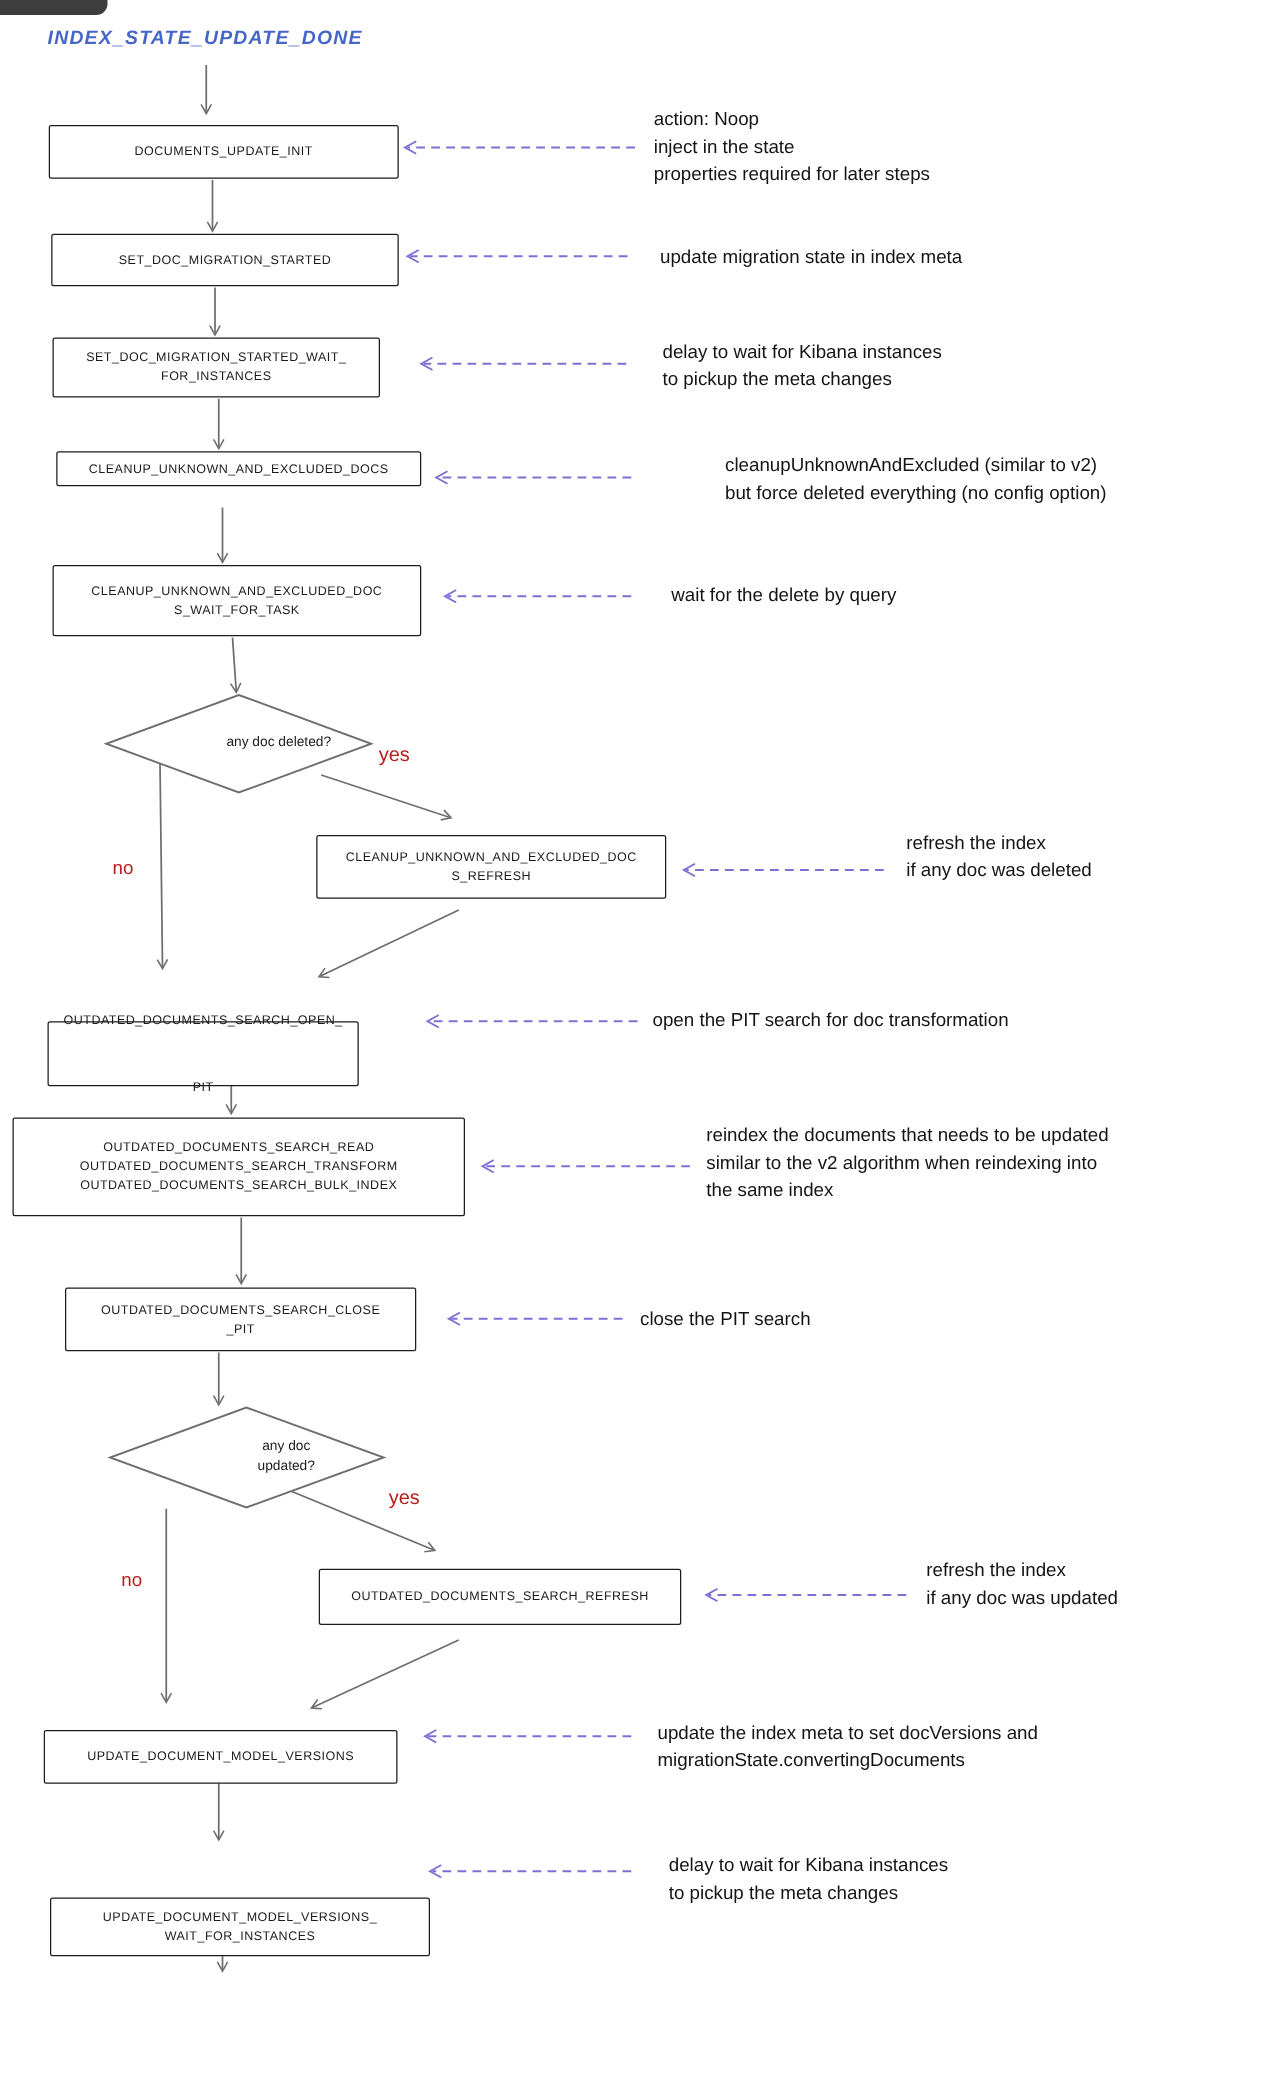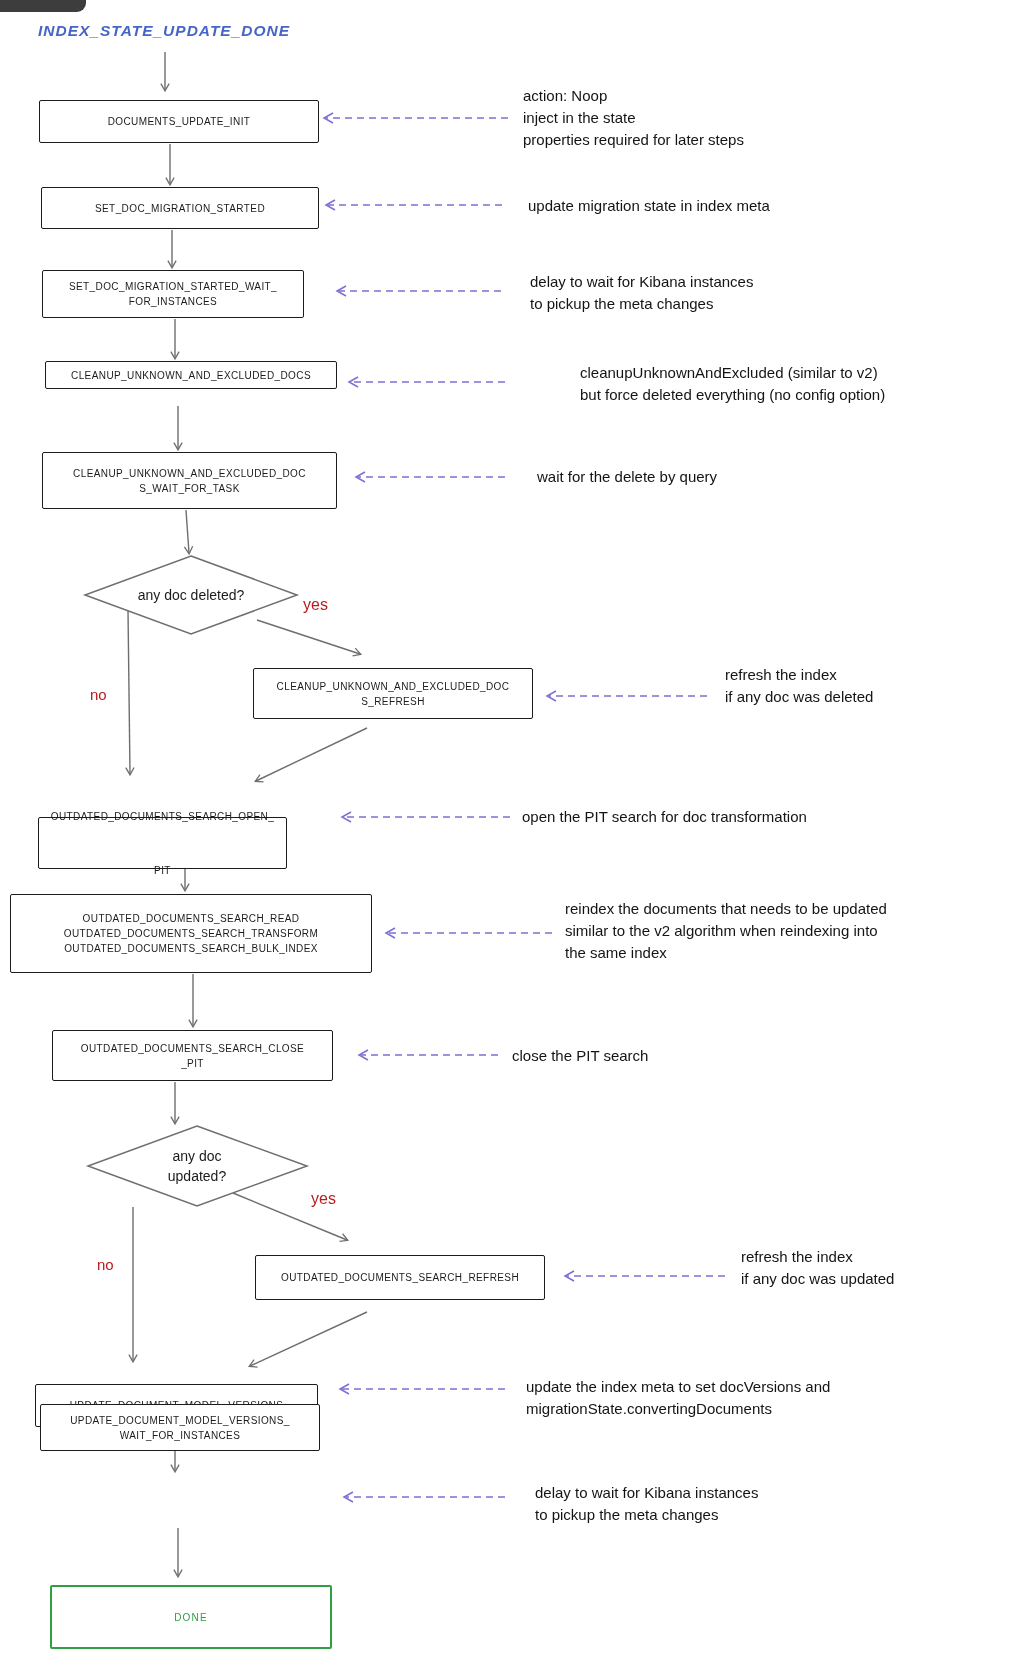--- a/index.html
+++ b/index.html
@@ -17,22 +17,22 @@
     letter-spacing:1px;color:#4565c9;white-space:nowrap;font-style:italic;
   }
   .node{
     position:absolute;border:1.7px solid #1c1c1c;background:#ffffff;border-radius:2px;
     display:flex;flex-direction:column;align-items:center;justify-content:center;
     font-size:10px;letter-spacing:0.4px;color:#1b1b1b;line-height:1.5;
     box-sizing:border-box;white-space:nowrap;
   }
   .node.done{border:2.2px solid #2f9e44;color:#2f9e44;letter-spacing:1.2px;}
   .diamond-text{
-    position:absolute;font-size:14px;color:#1b1b1b;text-align:center;line-height:1.45;
-    transform:translate(-50%,-50%);white-space:nowrap;
+    position:absolute;font-size:11px;color:#1b1b1b;text-align:center;line-height:1.45;
+    transform:translate(-50%,-50%);white-space:nowrap;margin-left:32px;
   }
   .annotation{
     position:absolute;font-size:15px;color:#141414;line-height:22px;white-space:nowrap;
   }
   .edge-label{
     position:absolute;font-size:16px;color:#b91c1c;white-space:nowrap;
   }
 </style>
 </head>
 <body>
@@ -153,28 +153,25 @@
   <div class="edge-label" style="left:97px;top:1256px;font-size:15px;">no</div>
 
   <div class="node" style="left:255px;top:1255px;width:290px;height:45px;">
     <span>OUTDATED_DOCUMENTS_SEARCH_REFRESH</span>
   </div>
 
   <div class="node" style="left:35px;top:1371px;width:283px;height:43px;margin-top:13px;">
     <span>UPDATE_DOCUMENT_MODEL_VERSIONS</span>
   </div>
 
-  <div class="node" style="left:40px;top:1404px;width:280px;height:47px;">
+  <div class="node" style="left:40px;top:1518px;width:304px;height:47px;">
     <span>UPDATE_DOCUMENT_MODEL_VERSIONS_</span>
     <span>WAIT_FOR_INSTANCES</span>
   </div>
 
-  <div class="node done" style="left:50px;top:1585px;width:282px;height:64px;">
-    <span>DONE</span>
-  </div>
 
   <div class="annotation" style="left:523px;top:85px;">
     <div>action: Noop</div>
     <div>inject in the state</div>
     <div>properties required for later steps</div>
   </div>
 
   <div class="annotation" style="left:528px;top:195px;">
     <div>update migration state in index meta</div>
   </div>

